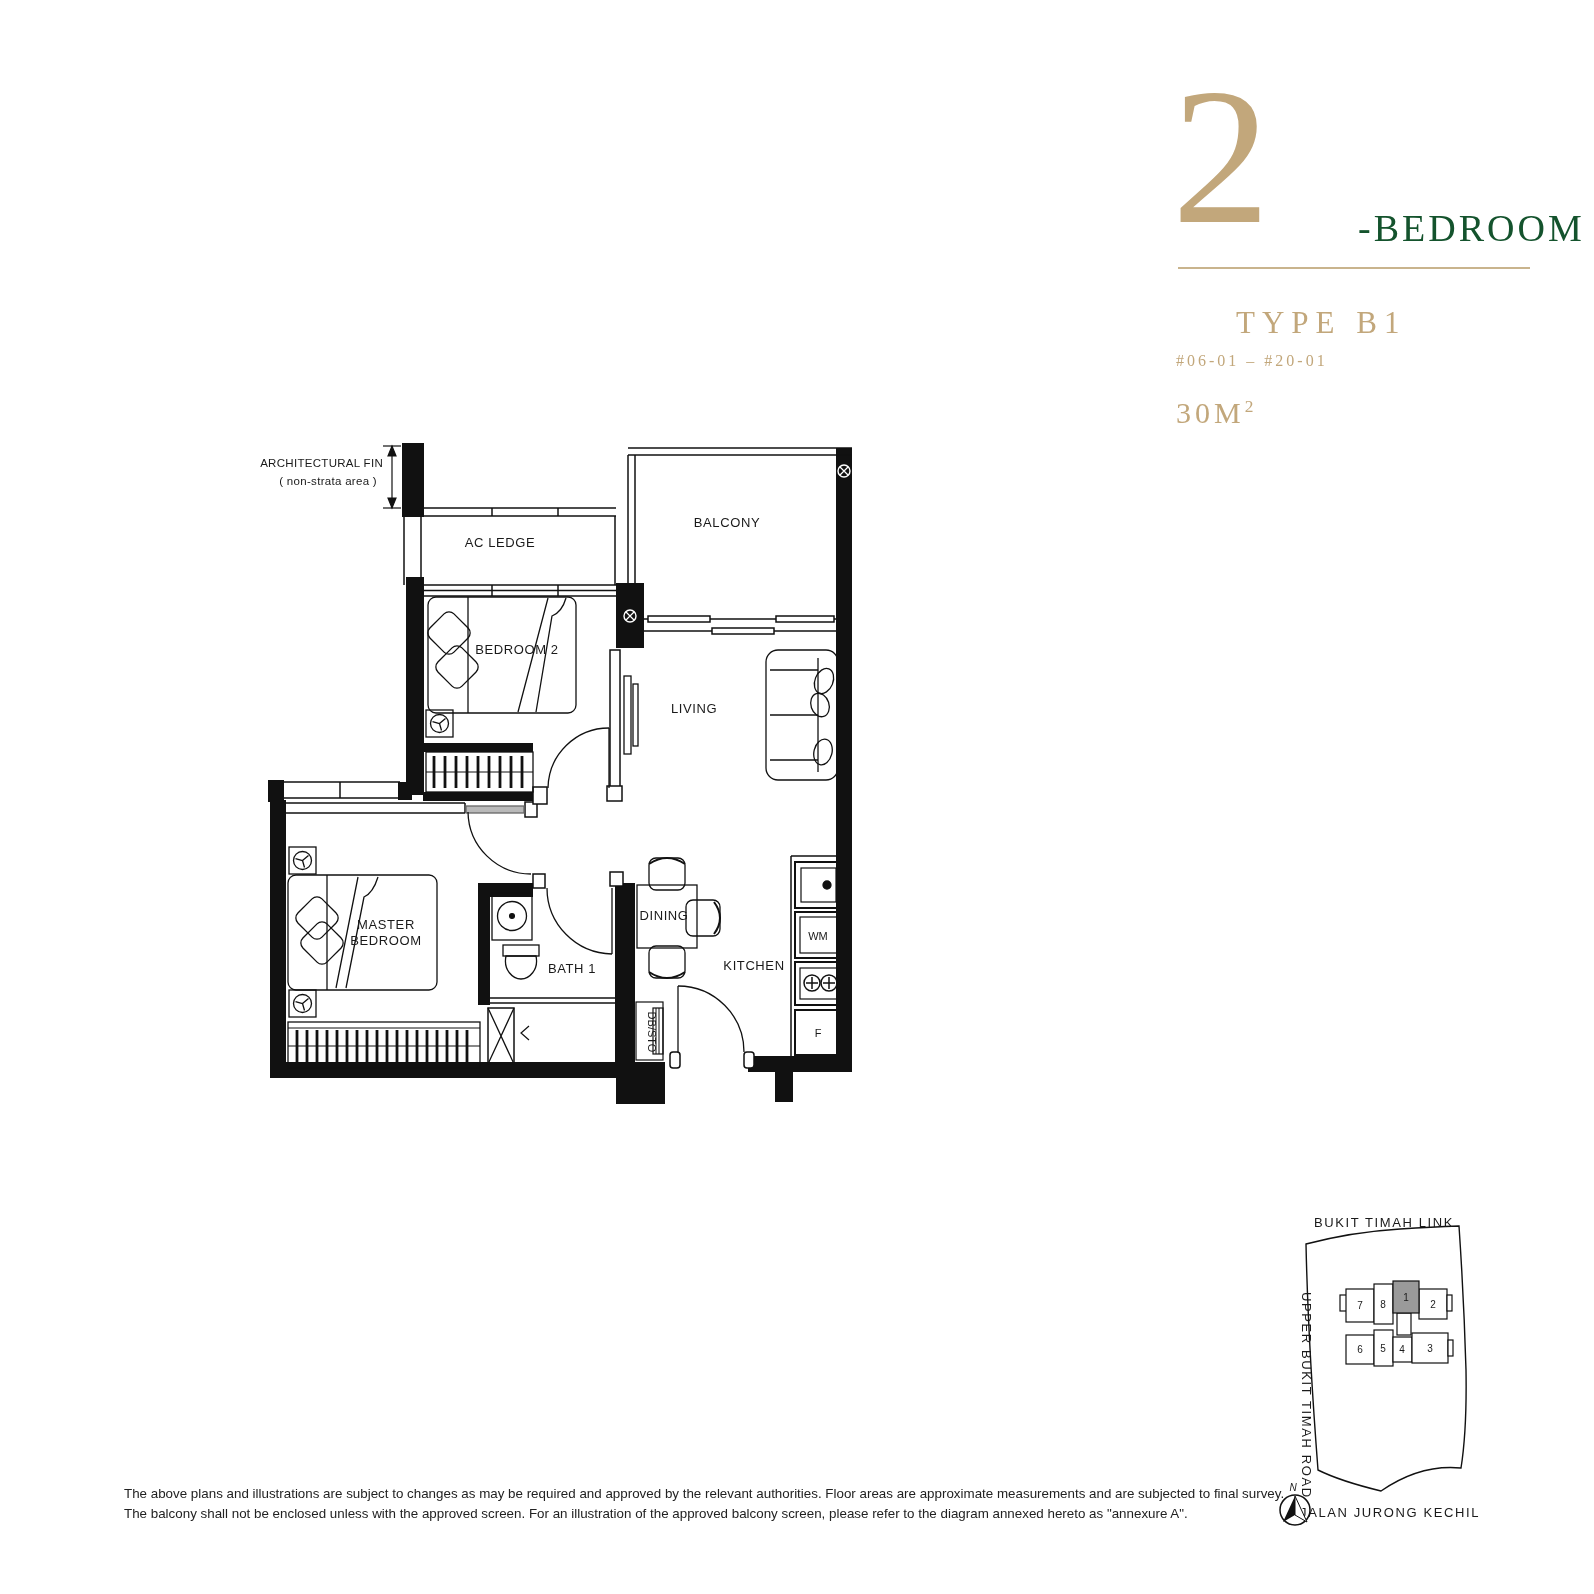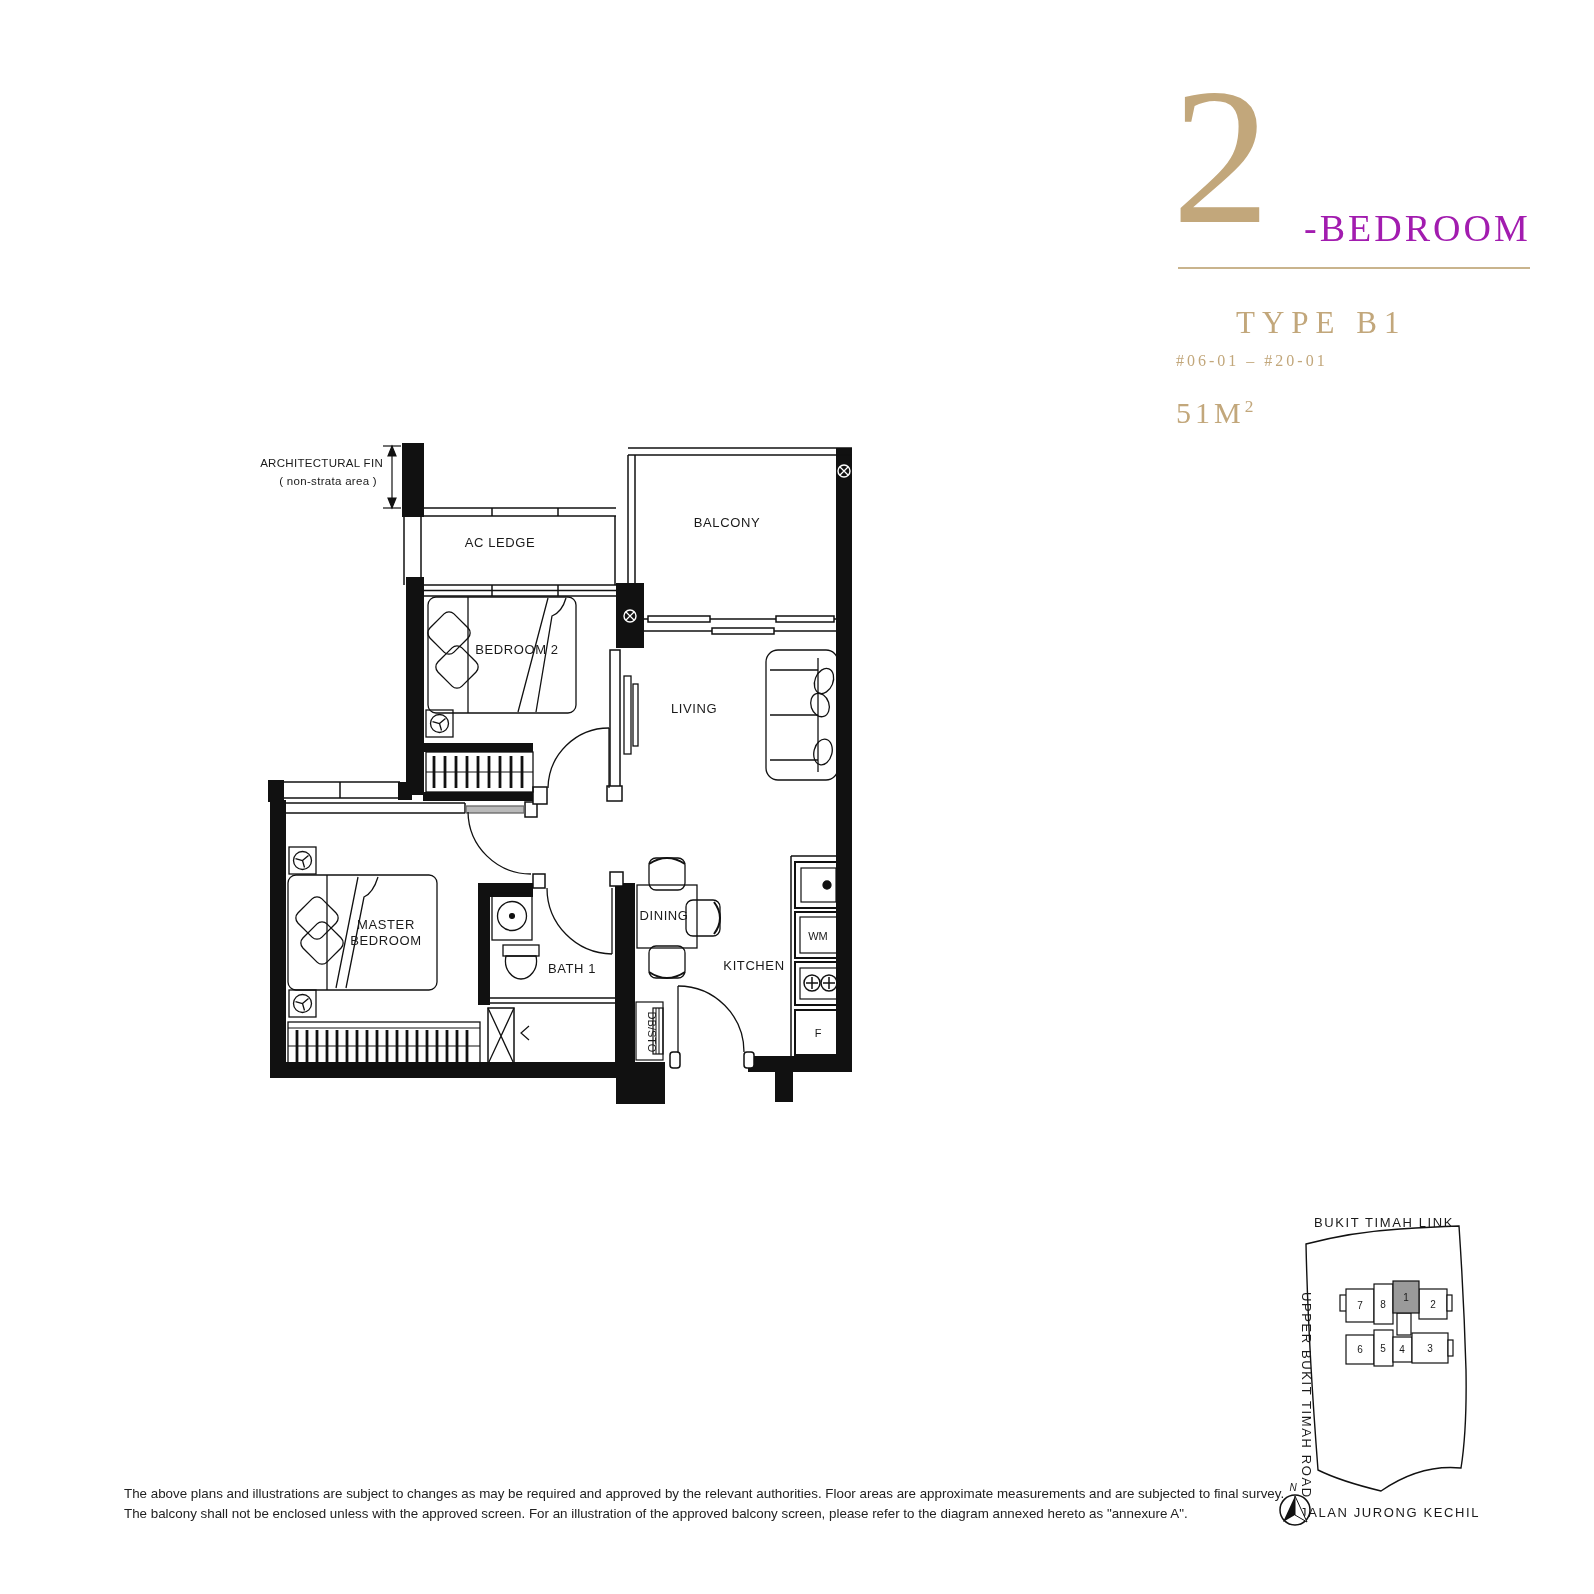--- a/index.html
+++ b/index.html
@@ -1,22 +1,22 @@
 <!DOCTYPE html>
 <html><head>
 <meta charset="utf-8">
 <style>
   html,body{margin:0;padding:0;background:#ffffff;}
   .canvas{position:relative;width:1594px;height:1594px;background:#ffffff;overflow:hidden;
           font-family:"Liberation Sans",sans-serif;color:#111;}
   
   .title-num{position:absolute;left:1172px;top:58px;font-family:"Liberation Serif",serif;
              font-size:196px;line-height:196px;color:#C2A77B;font-weight:400;}
-  .title-suffix{position:absolute;left:1304px;top:206px;font-family:"Liberation Serif",serif;
-             font-size:38px;letter-spacing:3px;color:#a21caf;}
+  .title-suffix{position:absolute;left:1358px;top:206px;font-family:"Liberation Serif",serif;
+             font-size:38px;letter-spacing:3px;color:#14532d;}
   .title-rule{position:absolute;left:1178px;top:267px;width:352px;height:2px;background:#C9B48D;}
   .title-type{position:absolute;left:1236px;top:305px;font-family:"Liberation Serif",serif;
              font-size:31px;letter-spacing:7px;color:#C2A77B;}
   .title-units{position:absolute;left:1176px;top:352px;font-family:"Liberation Serif",serif;
              font-size:16px;letter-spacing:3px;color:#C2A77B;}
   .title-area{position:absolute;left:1176px;top:396px;font-family:"Liberation Serif",serif;
              font-size:30px;letter-spacing:4px;color:#C2A77B;}
   .title-area sup{font-size:58%;letter-spacing:0;}
   
   .disclaimer{position:absolute;left:124px;top:1484px;width:1400px;font-size:13.5px;
@@ -33,21 +33,21 @@
 </head>
 <body>
 
 <div class="canvas">
 
   <div class="title-num">2</div>
   <div class="title-suffix">-BEDROOM</div>
   <div class="title-rule"></div>
   <div class="title-type">TYPE B1</div>
   <div class="title-units">#06-01 – #20-01</div>
-  <div class="title-area"><span>51M</span><sup>2</sup></div>
+  <div class="title-area"><span>30M</span><sup>2</sup></div>
 
   <svg width="1594" height="1594" viewBox="0 0 1594 1594" style="position:absolute;left:0;top:0;">
 
     <g fill="#111">
       <rect x="402" y="443" width="22" height="74"></rect>
       <rect x="406" y="577" width="18" height="218"></rect>
       <rect x="268" y="780" width="16" height="22"></rect>
       <rect x="398" y="782" width="14" height="18"></rect>
       <rect x="270" y="800" width="16" height="278"></rect>
       <rect x="270" y="1062" width="348" height="16"></rect>

